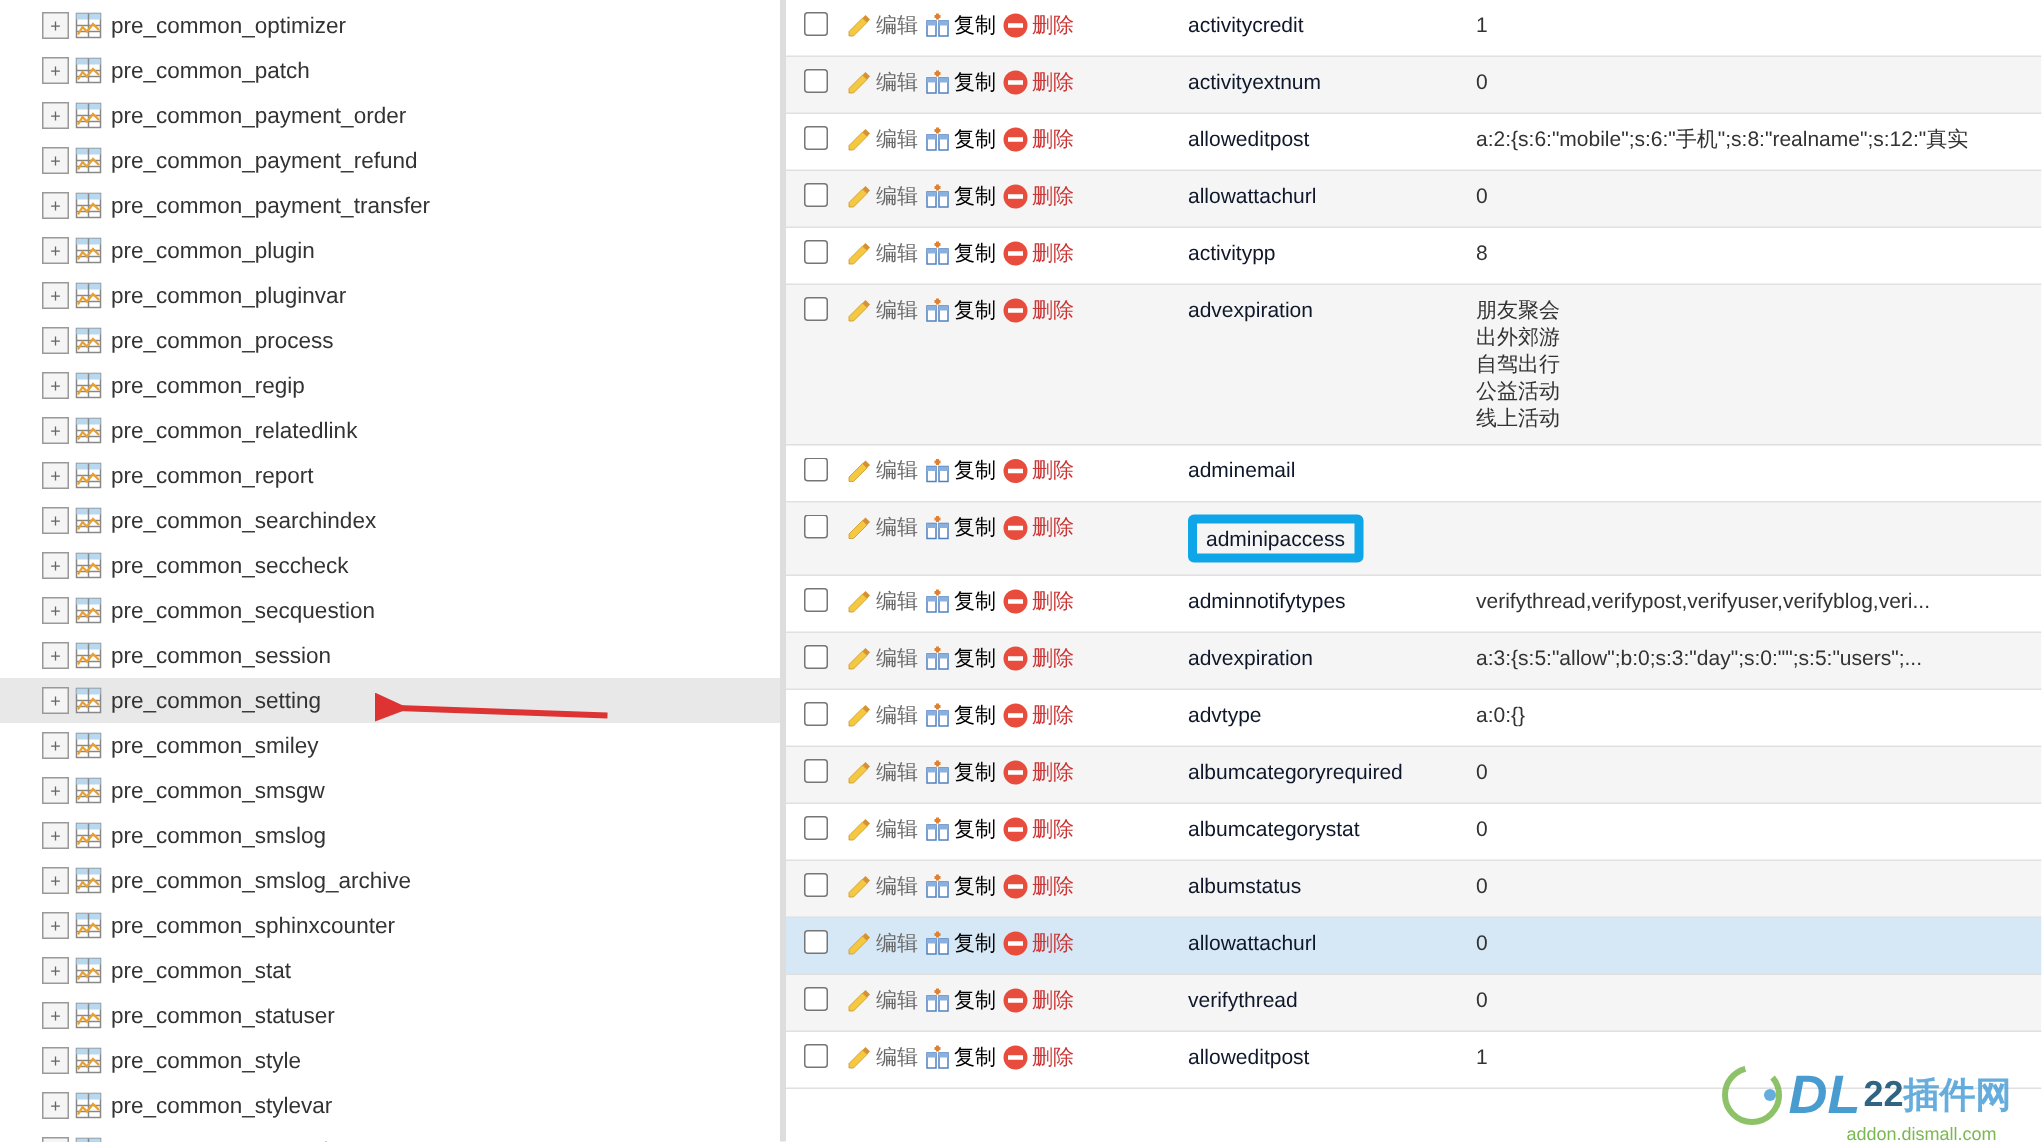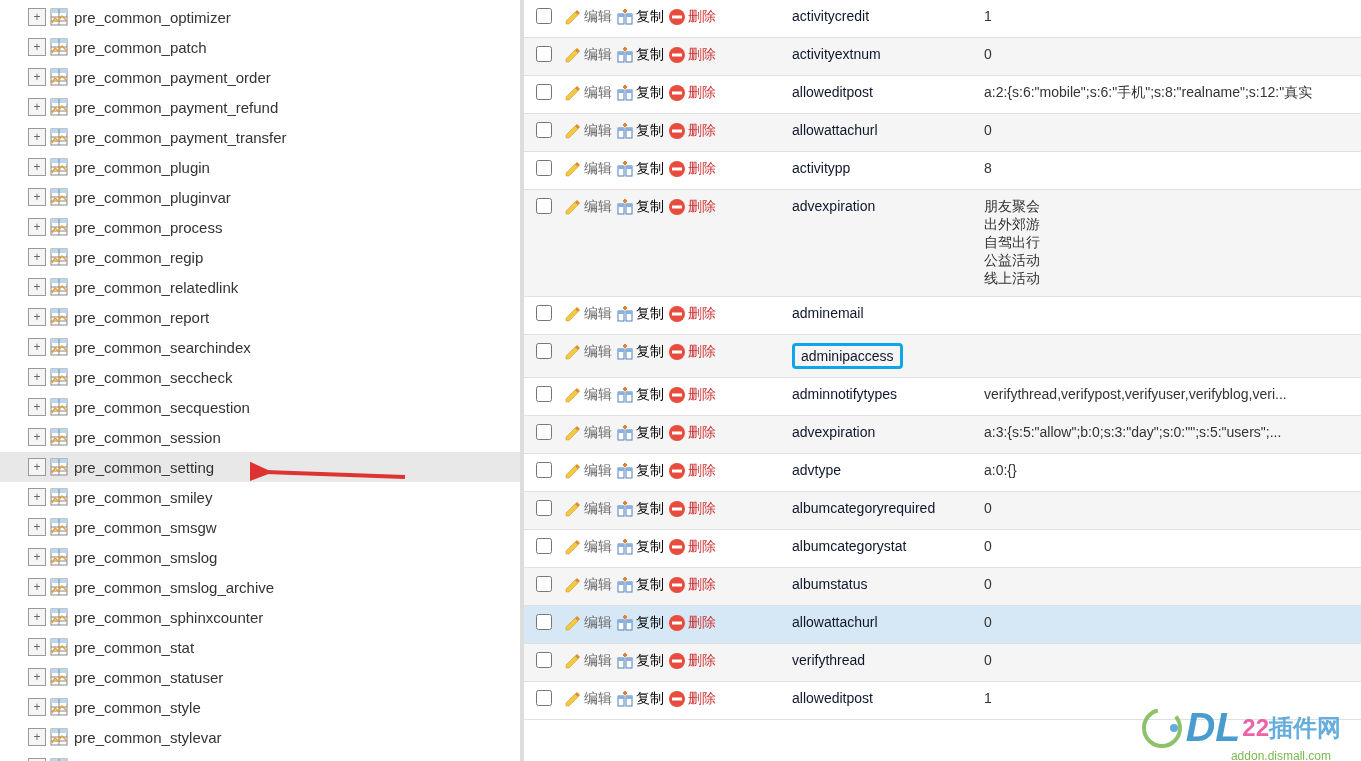--- a/index.html
+++ b/index.html
@@ -21,24 +21,24 @@
 .data-table td { padding: 8px 6px; vertical-align: top; }
 .cb-cell { width: 30px; padding-left: 12px !important; }
 .actions-cell { width: 230px; white-space: nowrap; }
 .action-link { display: inline-flex; align-items: center; margin-right: 4px; cursor: pointer; }
 .action-icon { width: 18px; height: 18px; margin-right: 2px; display: inline-flex; align-items: center; justify-content: center; }
 .action-text-edit { color: #696969; }
 .action-text-copy { color: #000000; }
 .action-text-delete { color: #cc3333; }
 .skey-cell { width: 190px; color: #0f172a; padding-left: 4px !important; }
 .svalue-cell { color: #333; white-space: pre-line; }
-.highlight-box { border: 3px solid #0ea5e9; border-radius: 4px; padding: 2px 6px; display: inline-block; }
+.highlight-box { border: 6px solid #0ea5e9; border-radius: 4px; padding: 2px 6px; display: inline-block; }
 .arrow-annotation { position: absolute; left: 250px; top: 462px; pointer-events: none; }
 .watermark { position: absolute; right: 20px; bottom: 10px; font-size: 24px; font-weight: bold; color: #4a9fd8; opacity: 0.85; display: flex; align-items: center; }
-.watermark .logo-d { font-size: 41px; color: #2a8bc7; font-style: italic; margin-right: 2px; }
+.watermark .logo-d { font-size: 36px; color: #2a8bc7; font-style: italic; margin-right: 2px; }
 .watermark-sub { position: absolute; right: 30px; bottom: -2px; font-size: 12px; color: #7ab850; }
 input[type=checkbox] { width: 16px; height: 16px; cursor: pointer; }
 </style>
 </head>
 <body>
 
 <div class="container">
   <div class="sidebar" id="sidebar">
       <div class="tree-item">
         <span class="tree-toggle">+</span>
@@ -987,16 +987,16 @@
     </defs>
   <line x1="155" y1="15" x2="15" y2="10" stroke="#dd3333" stroke-width="4" marker-end="url(#ah)"></line>
 </svg>
 
 <div class="watermark">
   <svg width="40" height="40" viewBox="0 0 40 40" style="margin-right:4px">
       <circle cx="20" cy="20" r="18" fill="none" stroke="#7ab850" stroke-width="4" stroke-dasharray="80 20"></circle>
       <circle cx="32" cy="20" r="4" fill="#4a9fd8"></circle>
     </svg>
   <span class="logo-d">DL</span>
-  <span style="color:#ec4899">22</span>
+  <span style="color:#0c4a6e">22</span>
   <span>插件网</span>
 </div>
 <div class="watermark-sub">addon.dismall.com</div>
 
 </body></html>

